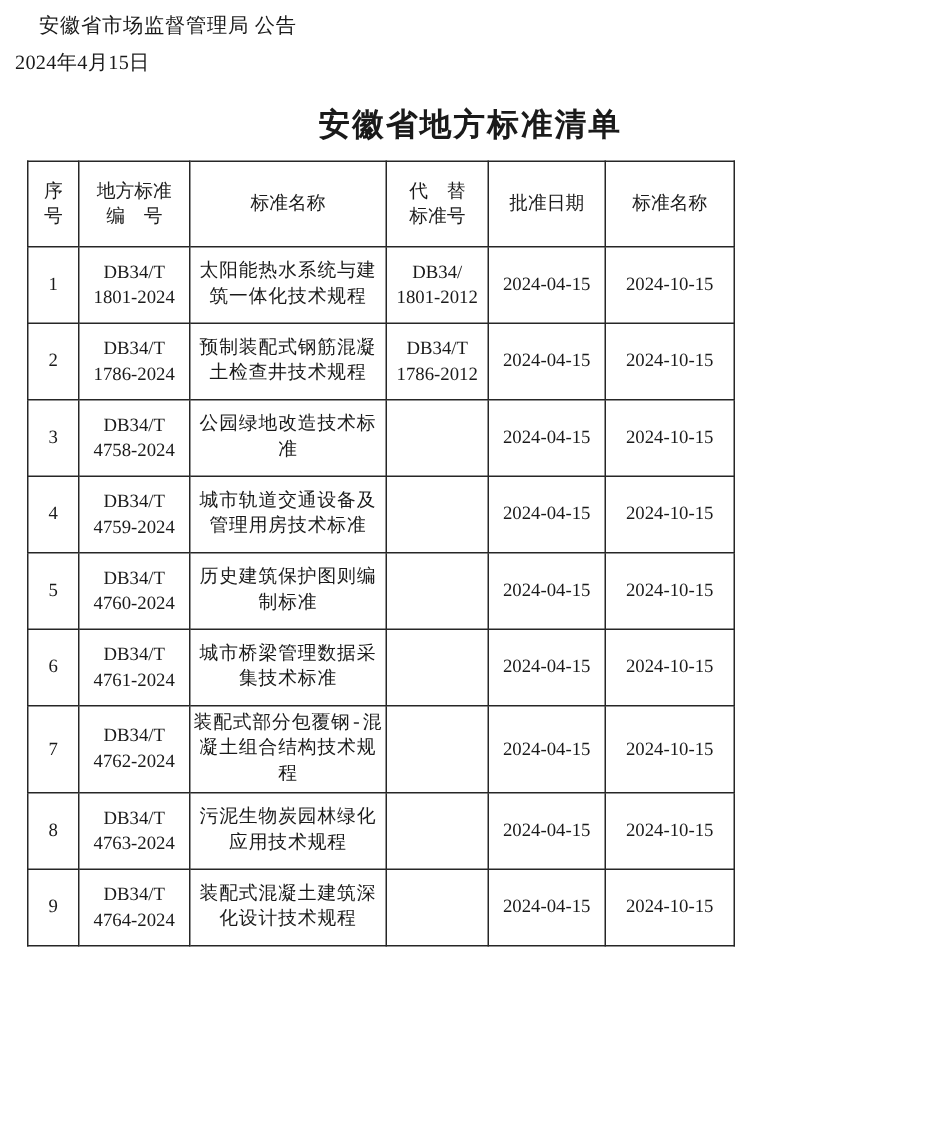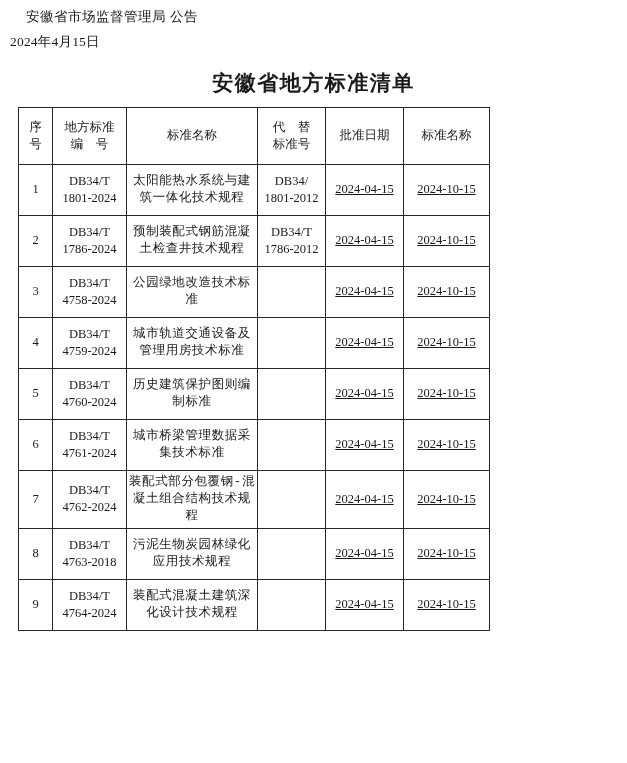--- a/index.html
+++ b/index.html
@@ -70,21 +70,21 @@
     text-align: left;
     padding-left: 8px;
     padding-right: 6px;
     letter-spacing: 0.6px;
     line-height: 1.5;
     font-family: Liberation Mono, monospace;
   }
   tbody td {
     height: 44px;
   }
-  .nowrap { white-space: nowrap; text-decoration: underline; }
+  .nowrap { white-space: nowrap; }
 </style>
 </head>
 <body>
 
 <div class="page">
 
   <div class="agency-line">安徽省市场监督管理局 公告</div>
 
   <div class="para">2024年4月15日</div>
 
@@ -220,21 +220,21 @@
           <div></div>
           <div></div>
         </td>
         <td class="nowrap">2024-04-15</td>
         <td class="nowrap">2024-10-15</td>
       </tr>
       <tr>
         <td>8</td>
         <td>
           <div>DB34/T</div>
-          <div>4763-2018</div>
+          <div>4763-2024</div>
         </td>
         <td class="name-cell">污泥生物炭园林绿化应用技术规程</td>
         <td>
           <div></div>
           <div></div>
         </td>
         <td class="nowrap">2024-04-15</td>
         <td class="nowrap">2024-10-15</td>
       </tr>
       <tr>

